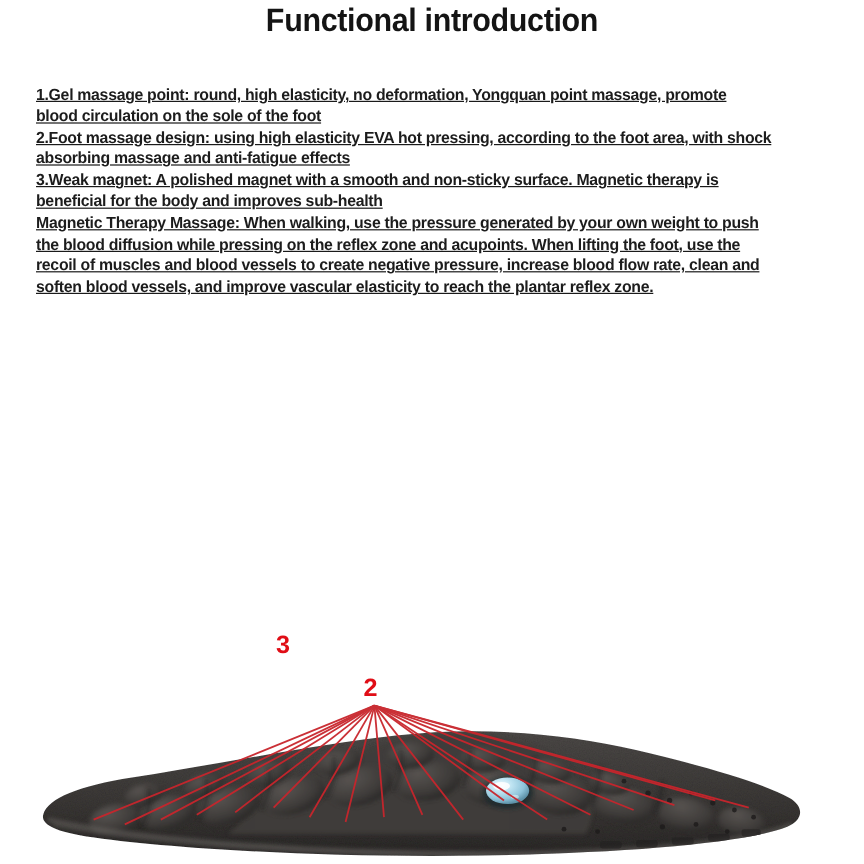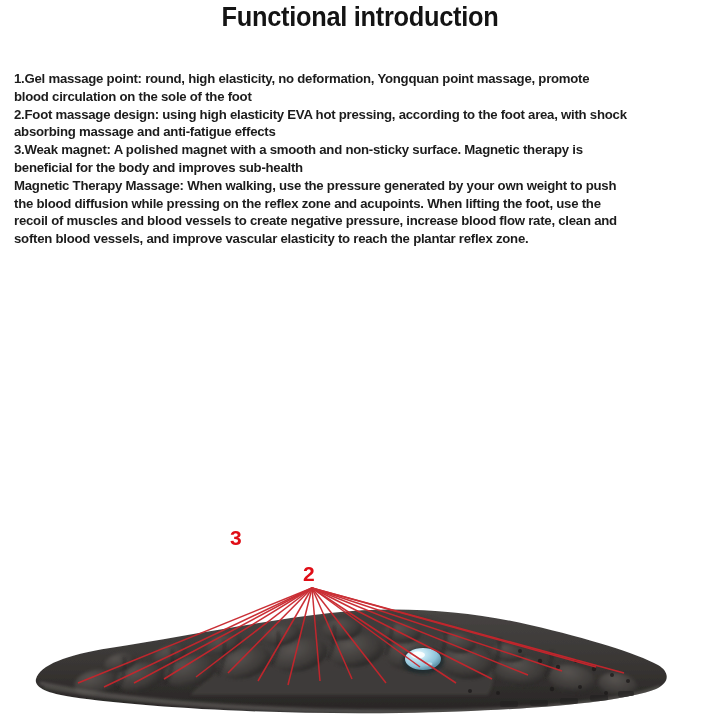--- a/index.html
+++ b/index.html
@@ -27,22 +27,23 @@
     font-weight: bold;
     letter-spacing: -0.3px;
     color: #141414;
     transform: scaleX(0.94);
   }
 
   
   #description {
     position: absolute;
     top: 70px;
-    left: 14px;
+    left: 30px;
     width: 670px;
+    text-decoration: underline;
   }
   .desc-line {
     font-size: 13.4px;
     font-weight: bold;
     line-height: 17.8px;
     letter-spacing: -0.25px;
     color: #1c1c1c;
     white-space: nowrap;
     transform-origin: left center;
     transform: scaleX(0.985);

